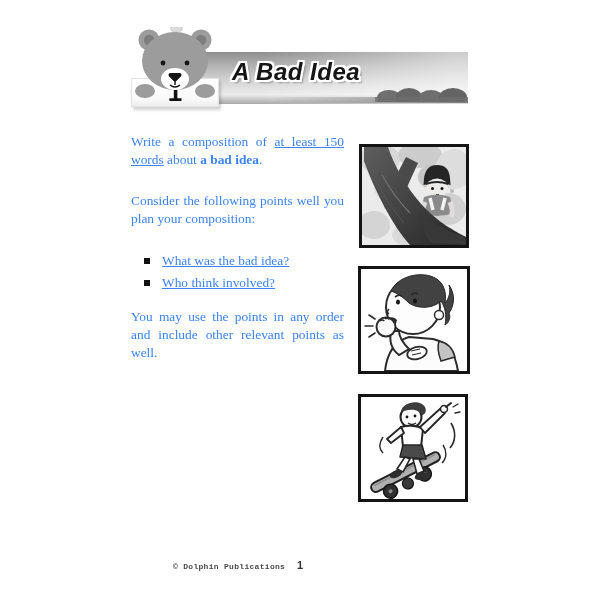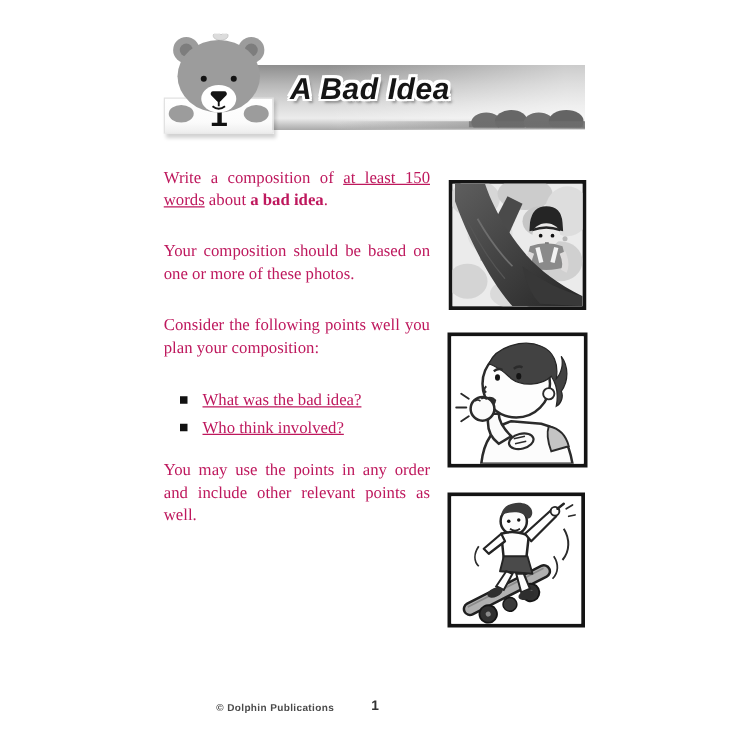--- a/index.html
+++ b/index.html
@@ -41,21 +41,21 @@
   }
   .unit-num{
     font-family:"Liberation Sans",sans-serif;font-weight:bold;
     font-size:26px;line-height:27px;color:#111;
   }
   .bear{position:absolute;left:128px;top:27px;}
 
   
   .copy{
     position:absolute;left:131px;top:133px;width:213px;
-    font-size:13.4px;line-height:18px;color:#be185d;text-align:justify;
+    font-size:13.4px;line-height:18px;color:#3b82f6;text-align:justify;
   }
   .copy p{margin:0 0 23px 0;}
   .copy .u{text-decoration:underline;}
   .copy b{font-weight:bold;}
   .points{list-style:none;margin:17px 0 15px 0;padding:0;text-decoration:underline;}
   .points li{
     position:relative;padding-left:31px;margin:0 0 2px 0;
     line-height:20px;text-align:left;
   }
   .points li::before{
@@ -64,21 +64,21 @@
 
   
   .photo{position:absolute;border:3px solid #141414;background:#fff;line-height:0;}
   #photo1{left:359px;top:144px;}
   #photo2{left:358px;top:266px;}
   #photo3{left:358px;top:394px;}
 
   
   .copyright{
     position:absolute;left:135px;top:562px;
-    font-family:Liberation Sans, sans-serif;font-size:8px;letter-spacing:.3px;
+    font-family:Liberation Mono, monospace;font-size:8px;letter-spacing:.3px;
     color:#4a4a4a;font-weight:bold;padding-left:38px;
   }
   .pageno{
     position:absolute;left:288px;top:559px;width:24px;text-align:center;
     font-family:"Liberation Sans",sans-serif;font-size:11px;font-weight:bold;color:#333;
   }
 </style>
 </head>
 <body>
 
@@ -111,21 +111,20 @@
     <circle cx="35" cy="36" r="2.4" fill="#141414"></circle>
     <circle cx="59" cy="36" r="2.4" fill="#141414"></circle>
     <ellipse cx="47" cy="52" rx="14" ry="11" fill="#ffffff"></ellipse>
     <path d="M 42.5,46 h 9 a 2,2 0 0 1 1.6,3.2 l -4.5,4.6 a 2,2 0 0 1 -3.2,0 l -4.5,-4.6 a 2,2 0 0 1 1.6,-3.2 z" fill="#141414"></path>
     <line x1="47" y1="53" x2="47" y2="58" stroke="#141414" stroke-width="1.5"></line>
     <path d="M 42,58 Q 47,62 52,58" fill="none" stroke="#141414" stroke-width="1.5"></path>
   </svg>
 
   <div class="copy">
     <p><span>Write a composition of </span><span class="u">at least 150 words</span><span> about </span><b>a bad idea</b><span>.</span></p>
-    <p>Your composition should be based on one or more of these photos.</p>
     <p>Consider the following points well you plan your composition:</p>
     <ul class="points">
       <li>What was the bad idea?</li>
       <li>Who think involved?</li>
     </ul>
     <p>You may use the points in any order and include other relevant points as well.</p>
   </div>
 
   <div class="photo" id="photo1" aria-label="boy climbing a tree">
     <svg width="104" height="98" viewBox="0 0 104 98">

